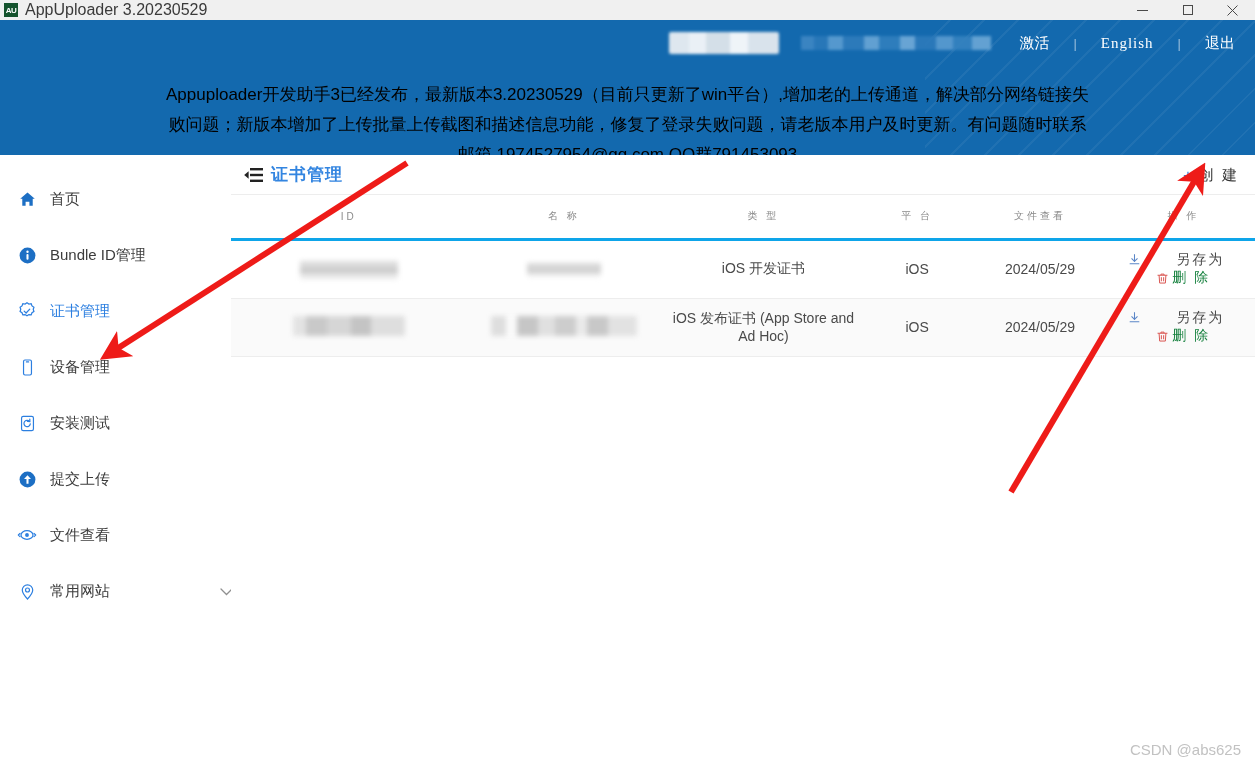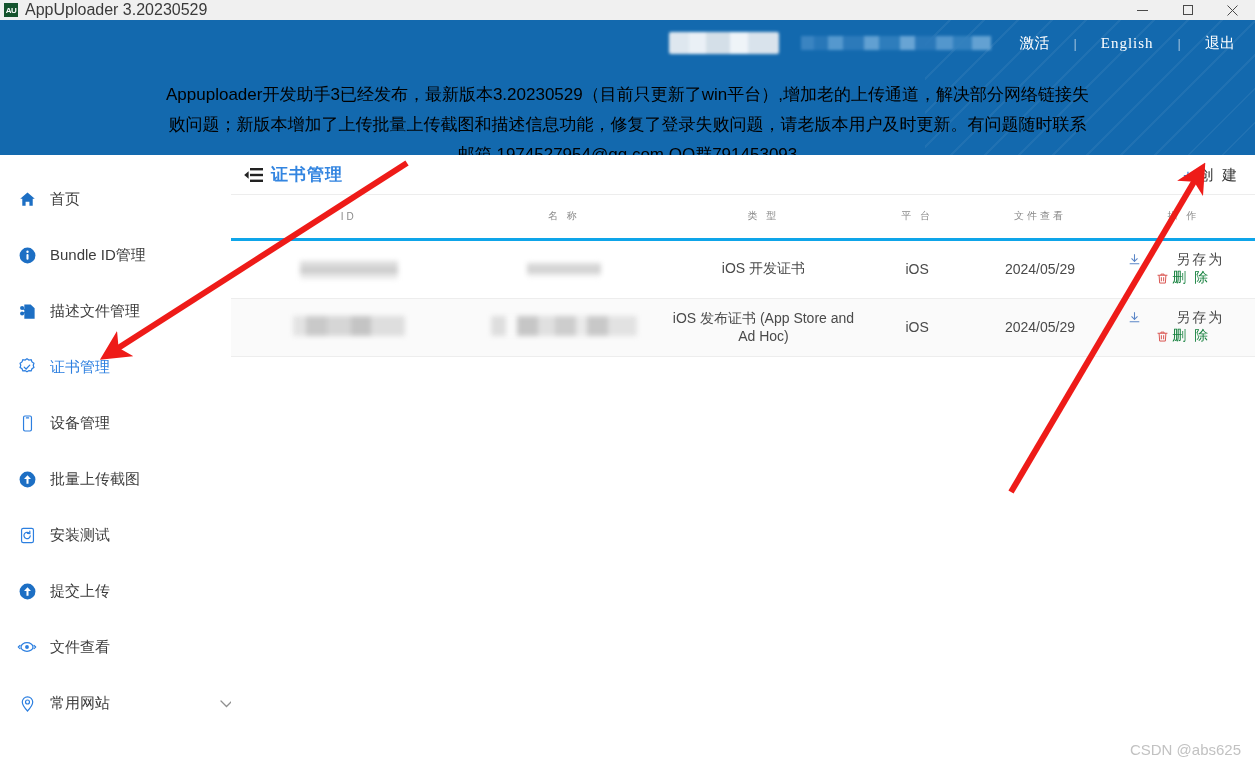--- a/index.html
+++ b/index.html
@@ -233,31 +233,20 @@
       <span class="side-icon">
         <svg width="19" height="19" viewBox="0 0 24 24">
             <circle cx="12" cy="12" r="10" fill="#1d6fc4"></circle>
             <circle cx="12" cy="7.3" r="1.5" fill="#fff"></circle>
             <rect x="10.7" y="10.2" width="2.6" height="7.2" rx="1.2" fill="#fff"></rect>
           </svg>
       </span>
       <span class="side-label">Bundle ID管理</span>
     </div>
 
-    <div class="side-item">
-      <span class="side-icon">
-        <svg width="19" height="19" viewBox="0 0 24 24">
-            <path d="M8 3 h8 l5 5 v13 H8 Z" fill="#1d6fc4"></path>
-            <circle cx="5.2" cy="7.5" r="2.6" fill="#1d6fc4"></circle>
-            <circle cx="5.2" cy="14.5" r="2.6" fill="#1d6fc4"></circle>
-            <path d="M5.2 7.5 L12 12 M5.2 14.5 L12 12" stroke="#1d6fc4" stroke-width="1.6"></path>
-          </svg>
-      </span>
-      <span class="side-label">描述文件管理</span>
-    </div>
 
     <div class="side-item active">
       <span class="side-icon">
         <svg width="20" height="20" viewBox="0 0 24 24" fill="none" stroke="#2c7fe0" stroke-width="1.5">
           <path d="M12 2.2 l2.3 1.5 2.7 -0.4 1 2.6 2.3 1.5 -0.8 2.6 0.8 2.6 -2.3 1.5 -1 2.6 -2.7 -0.4 -2.3 1.5 -2.3 -1.5 -2.7 0.4 -1 -2.6 -2.3 -1.5 0.8 -2.6 -0.8 -2.6 2.3 -1.5 1 -2.6 2.7 0.4 Z"></path>
           <path d="M8.6 12.1 l2.3 2.3 4.4 -4.6" stroke-linecap="round"></path>
         </svg>
       </span>
       <span class="side-label">证书管理</span>
     </div>
@@ -265,29 +254,20 @@
     <div class="side-item">
       <span class="side-icon">
         <svg width="19" height="19" viewBox="0 0 24 24" fill="none" stroke="#2c7fe0" stroke-width="1.5">
             <rect x="7" y="2.5" width="10" height="19" rx="1.8"></rect>
             <path d="M10.6 5 h2.8" stroke-linecap="round"></path>
           </svg>
       </span>
       <span class="side-label">设备管理</span>
     </div>
 
-    <div class="side-item">
-      <span class="side-icon">
-        <svg width="19" height="19" viewBox="0 0 24 24">
-            <circle cx="12" cy="12" r="10" fill="#1d6fc4"></circle>
-            <path d="M12 6.6 L16.4 11.4 H13.3 V17.4 H10.7 V11.4 H7.6 Z" fill="#fff"></path>
-          </svg>
-      </span>
-      <span class="side-label">批量上传截图</span>
-    </div>
 
     <div class="side-item">
       <span class="side-icon">
         <svg width="19" height="19" viewBox="0 0 24 24" fill="none" stroke="#2c7fe0" stroke-width="1.5">
             <rect x="4.5" y="3" width="15" height="18" rx="2.2"></rect>
             <path d="M14.4 9.2 a4 4 0 1 0 1.1 3.2" stroke-linecap="round"></path>
             <path d="M14.9 6.3 l0.1 3.2 -3.1 -0.2" stroke-linecap="round"></path>
           </svg>
       </span>
       <span class="side-label">安装测试</span>

